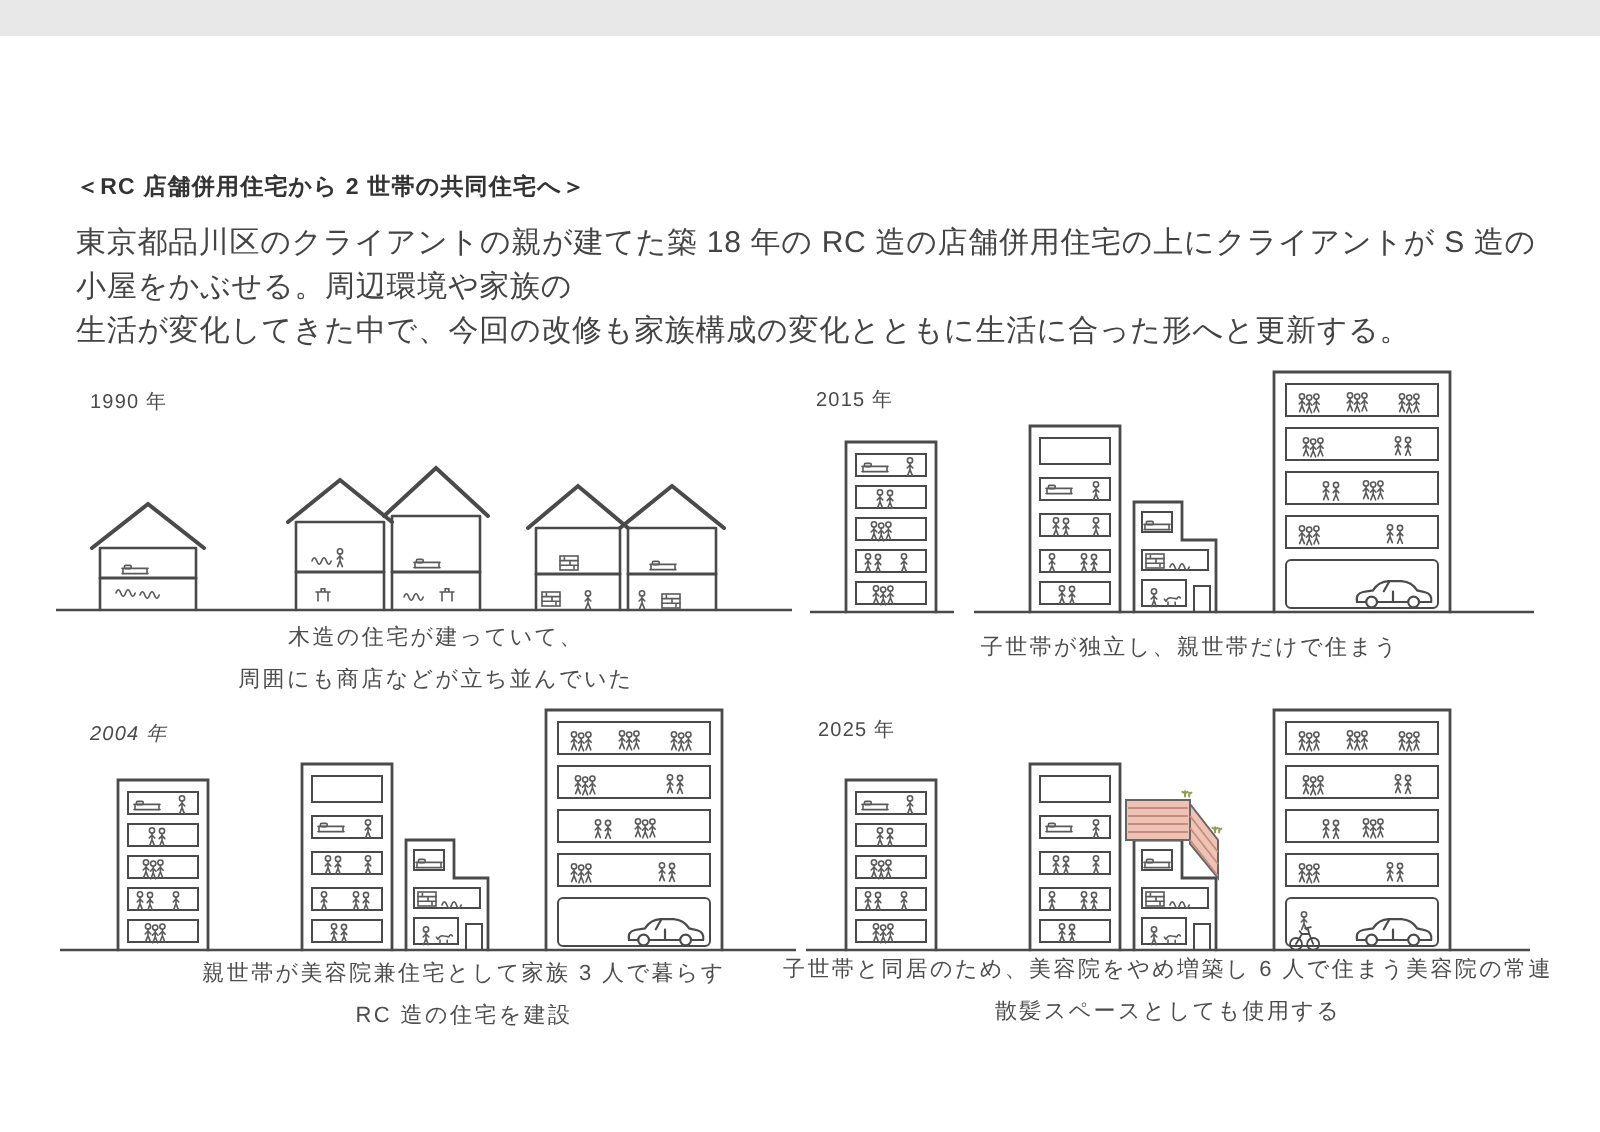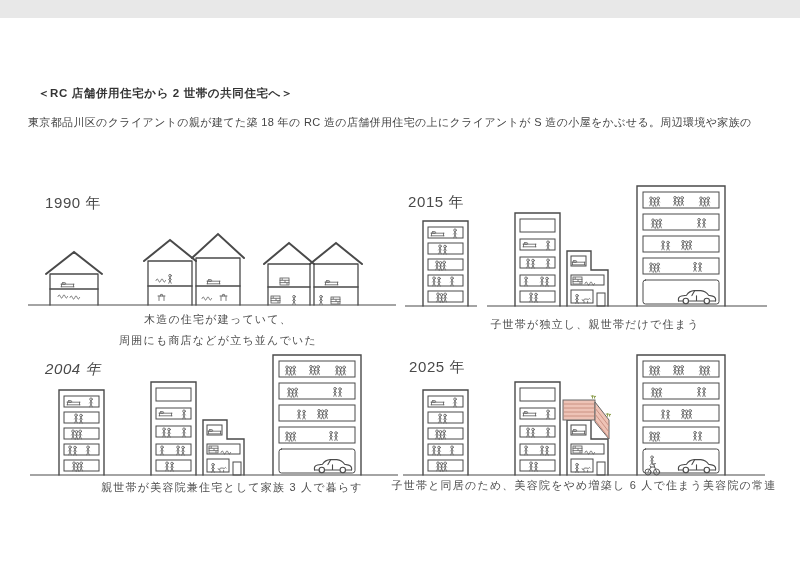--- a/index.html
+++ b/index.html
@@ -6,25 +6,25 @@
   .page{
     position:relative;width:800px;height:566px;background:#ffffff;
     font-family:"Liberation Sans","DejaVu Sans",sans-serif;
     color:#3d3d3d;overflow:hidden;margin:18px auto;
   }
   .title{
     position:absolute;left:38px;top:68px;
     font-size:11.5px;font-weight:bold;letter-spacing:.6px;color:#333;
   }
   .intro{
-    position:absolute;left:28px;top:93px;width:740px;
-    font-size:11px;line-height:22px;letter-spacing:.35px;color:#444;
+    position:absolute;left:38px;top:93px;width:740px;
+    font-size:15px;line-height:22px;letter-spacing:.35px;color:#444;
   }
   .year{
-    position:absolute;font-size:15px;letter-spacing:.6px;color:#4a4a4a;
+    position:absolute;font-size:10px;letter-spacing:.6px;color:#4a4a4a;
   }
   .y1990{left:45px;top:176px;}
   .y2015{left:408px;top:175px;}
   .y2004{left:45px;top:342px;font-style:italic;}
   .y2025{left:409px;top:340px;}
   .caption{
     position:absolute;text-align:center;
     font-size:11px;line-height:20.5px;letter-spacing:1.2px;color:#4d4d4d;
   }
   .c1990{left:28px;top:291px;width:380px;}
@@ -223,20 +223,21 @@
         <path d="M190,56 L204,74 M190,62 L204,80 M190,68 L204,86" stroke="#c68c7e" stroke-width="0.9" fill="none"></path>
         <use href="#plg" x="186" y="43"></use>
         <use href="#plg" x="201" y="61"></use>
       </g>
     </defs>
   </svg>
 
   <div class="title">＜RC 店舗併用住宅から 2 世帯の共同住宅へ＞</div>
   <div class="intro">
     <div>東京都品川区のクライアントの親が建てた築 18 年の RC 造の店舗併用住宅の上にクライアントが S 造の小屋をかぶせる。周辺環境や家族の</div>
+    <div>生活が変化してきた中で、今回の改修も家族構成の変化とともに生活に合った形へと更新する。</div>
   </div>
 
   <div class="year y1990">1990 年</div>
   <div class="year y2015">2015 年</div>
   <div class="year y2004">2004 年</div>
   <div class="year y2025">2025 年</div>
 
   <svg class="art" style="left:28px;top:168px" width="372" height="136" viewBox="0 0 372 136">
     <use href="#hrow"></use>
     <path d="M0,119 H368" stroke="#4a4a4a" stroke-width="1.2"></path>
@@ -261,18 +262,20 @@
 
   <div class="caption c2015">
     <div>子世帯が独立し、親世帯だけで住まう</div>
   </div>
   <div class="caption c1990">
     <div>木造の住宅が建っていて、</div>
     <div>周囲にも商店などが立ち並んでいた</div>
   </div>
   <div class="caption c2004">
     <div>親世帯が美容院兼住宅として家族 3 人で暮らす</div>
+    <div>RC 造の住宅を建設</div>
   </div>
   <div class="caption c2025">
     <div>子世帯と同居のため、美容院をやめ増築し 6 人で住まう美容院の常連</div>
+    <div>散髪スペースとしても使用する</div>
   </div>
 
 </div>
 
 </body></html>

